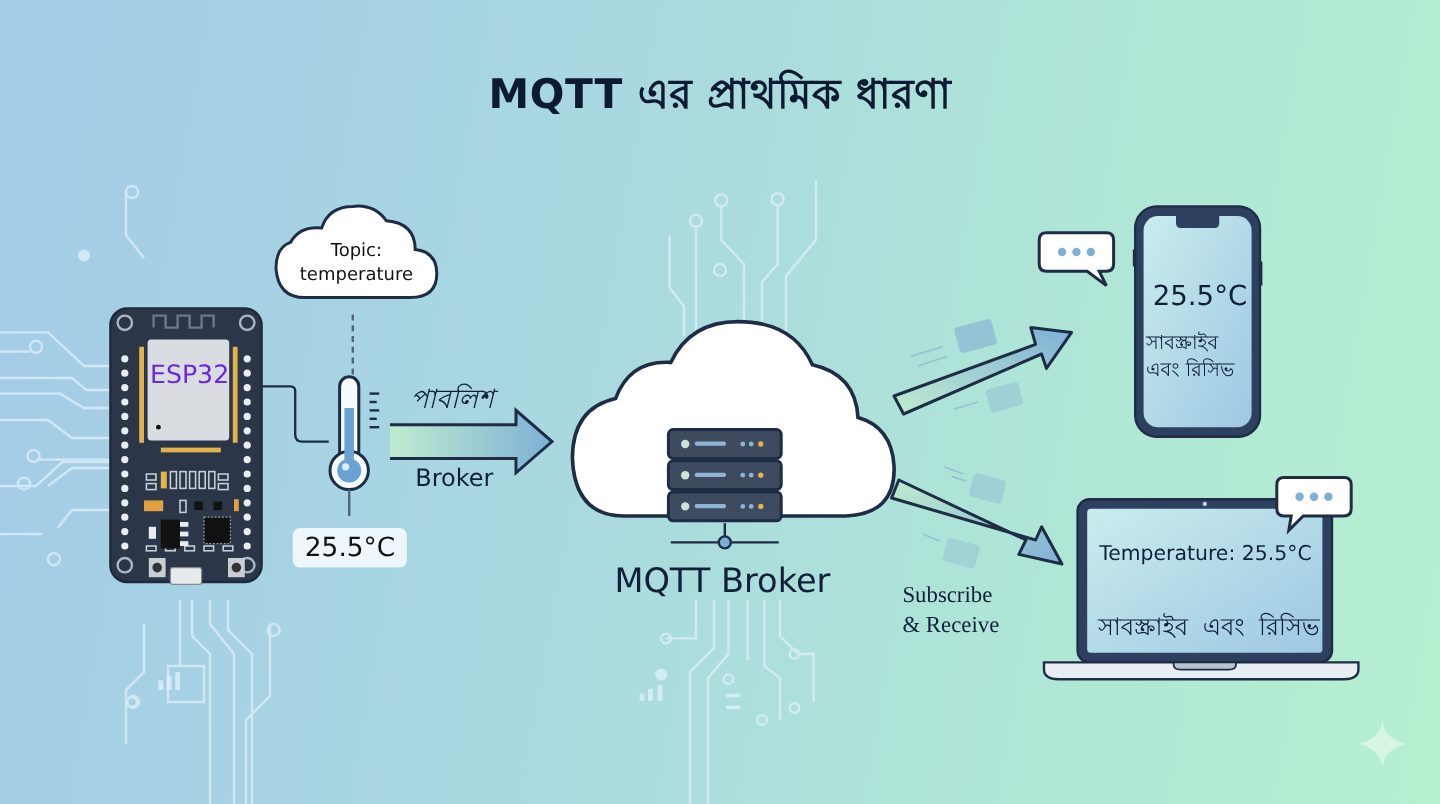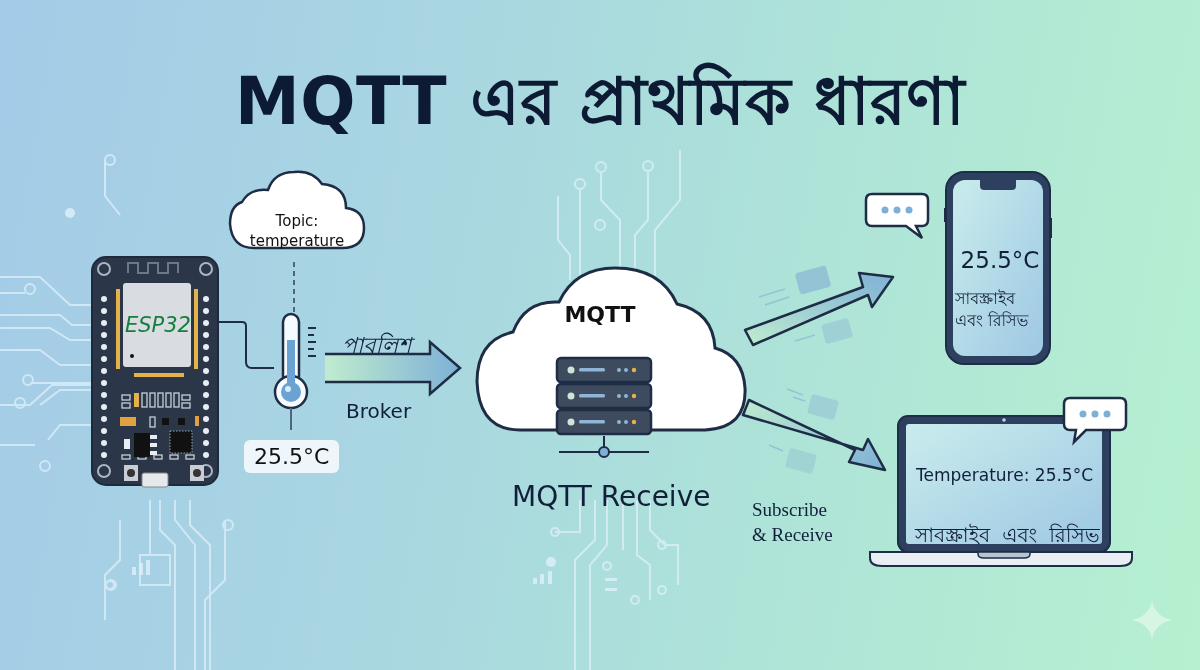--- a/index.html
+++ b/index.html
@@ -5,25 +5,25 @@
   * { box-sizing: border-box; margin: 0; padding: 0; }
   html, body { width: 1200px; height: 670px; overflow: hidden; }
   body {
     position: relative;
     font-family: "DejaVu Sans", "Liberation Sans", sans-serif;
     background: linear-gradient(100deg, #a4cbe8 0%, #a9d8e0 40%, #aee3d8 65%, #b6f0d0 100%);
     color: #0f1b2d;
   }
   .title {
     position: absolute; left: 0; top: 52px; width: 1200px; text-align: center;
-    font-family: "DejaVu Sans", sans-serif; font-weight: bold; font-size: 65px; color: #0d1a33;
+    font-family: "DejaVu Sans", sans-serif; font-weight: bold; font-size: 34px; color: #0d1a33;
     letter-spacing: 0.5px;
   }
   svg { position: absolute; overflow: visible; }
-  .lbl { position: absolute; white-space: nowrap; color: #11203a; margin-top: 13px; }
+  .lbl { position: absolute; white-space: nowrap; color: #11203a; }
   .cloud-text { font-size: 17px; text-align: center; line-height: 22px; color: #111; }
   .value-box {
     position: absolute; background: #eef6fb; border-radius: 6px;
     font-size: 22px; padding: 4px 10px; color: #111;
   }
 </style>
 </head>
 <body>
 
 <svg width="1200" height="670" style="left:0;top:0">
@@ -169,21 +169,21 @@
   <rect x="60" y="180" width="7" height="4" fill="#e8edf3"></rect>
     <rect x="60" y="188" width="7" height="4" fill="#e8edf3"></rect>
     <rect x="60" y="196" width="7" height="4" fill="#e8edf3"></rect>
   <rect x="80" y="176" width="22" height="22" fill="#111" stroke="#9aa6b4" stroke-dasharray="1.5 1.5"></rect>
   <rect x="34" y="210" width="14" height="16" fill="#c9ced4"></rect>
   <circle cx="41" cy="218" r="4" fill="#333"></circle>
   <rect x="100" y="210" width="14" height="16" fill="#c9ced4"></rect>
   <circle cx="107" cy="218" r="4" fill="#333"></circle>
   <rect x="52" y="218" width="26" height="14" rx="2" fill="#e6e9ec" stroke="#888"></rect>
 </svg>
-<div class="lbl" style="left:125px;top:300px;font-size:21px;color:#15803d;font-style:italic;">ESP32</div>
+<div class="lbl" style="left:125px;top:300px;font-size:21px;color:#6d28d9;">ESP32</div>
 
 <svg width="80" height="60" style="left:218px;top:318px">
   <path d="M0 4 H24 Q28 4 28 8 V44 Q28 50 34 50 H56" stroke="#1e2d45" stroke-width="2" fill="none"></path>
 </svg>
 
 <svg width="150" height="90" style="left:224px;top:168px">
   <path d="M30 80 H118 Q140 80 140 60 Q140 42 122 40 Q122 18 98 16 Q88 2 70 4 Q50 4 44 22 Q26 20 18 34 Q6 38 6 56 Q8 80 30 80 Z" fill="#ffffff" stroke="#1e2d45" stroke-width="2.5"></path>
 </svg>
 <div class="lbl cloud-text" style="left:234px;top:198px;width:126px;font-size:15px;line-height:20px;">
   <div>Topic:</div>
@@ -220,21 +220,20 @@
   <path d="M0 14 H105 V2 L135 28 L105 54 V42 H0" fill="url(#pubg)" stroke="none"></path>
   <path d="M0 14 H105 V2 L135 28 L105 54 V42 H0" fill="none" stroke="#1e2d45" stroke-width="2.5"></path>
 </svg>
 <div class="lbl" style="left:342px;top:315px;font-size:22px;font-style:italic;">পাবলিশ</div>
 <div class="lbl" style="left:346px;top:386px;font-size:20px;">Broker</div>
 
 <svg width="290" height="200" style="left:465px;top:260px">
   <path d="M55 170 H240 Q282 168 280 128 Q278 96 250 88 Q248 52 212 44 Q196 8 150 8 Q110 8 94 42 Q60 40 48 72 Q12 80 12 122 Q14 170 55 170 Z" fill="#ffffff" stroke="#1e2d45" stroke-width="3"></path>
 </svg>
 <div class="lbl cloud-text" style="left:540px;top:288px;width:120px;font-size:22px;line-height:28px;font-weight:bold;">
-  <div>MQTT</div>
 </div>
 
 <svg width="120" height="120" style="left:555px;top:356px">
   <g stroke="#1e2d45" stroke-width="2.5" fill="#3e4b5e">
     <rect x="2" y="2" width="94" height="24" rx="4"></rect>
     <rect x="2" y="28" width="94" height="24" rx="4"></rect>
     <rect x="2" y="54" width="94" height="24" rx="4"></rect>
   </g>
   <g fill="#cfe4d8">
     <circle cx="16" cy="14" r="3.5"></circle>
@@ -254,21 +253,21 @@
   </g>
   <g fill="#e8b24a">
     <circle cx="79" cy="14" r="2.2"></circle>
       <circle cx="79" cy="40" r="2.2"></circle>
       <circle cx="79" cy="66" r="2.2"></circle>
   </g>
   <line x1="49" y1="80" x2="49" y2="92" stroke="#1e2d45" stroke-width="2"></line>
   <line x1="4" y1="96" x2="94" y2="96" stroke="#1e2d45" stroke-width="2"></line>
   <circle cx="49" cy="96" r="5" fill="#7eb0d6" stroke="#1e2d45" stroke-width="2"></circle>
 </svg>
-<div class="lbl" style="left:512px;top:467px;font-size:28px;">MQTT Receive</div>
+<div class="lbl" style="left:512px;top:467px;font-size:28px;">MQTT Broker</div>
 
 <svg width="170" height="230" style="left:735px;top:255px">
   <defs>
     <linearGradient id="subg1" x1="0" y1="1" x2="1" y2="0">
       <stop offset="0" stop-color="#bfeccf"></stop>
       <stop offset="1" stop-color="#7eb0d6"></stop>
     </linearGradient>
     <linearGradient id="subg2" x1="0" y1="0" x2="1" y2="1">
       <stop offset="0" stop-color="#bfeccf"></stop>
       <stop offset="1" stop-color="#7eb0d6"></stop>

